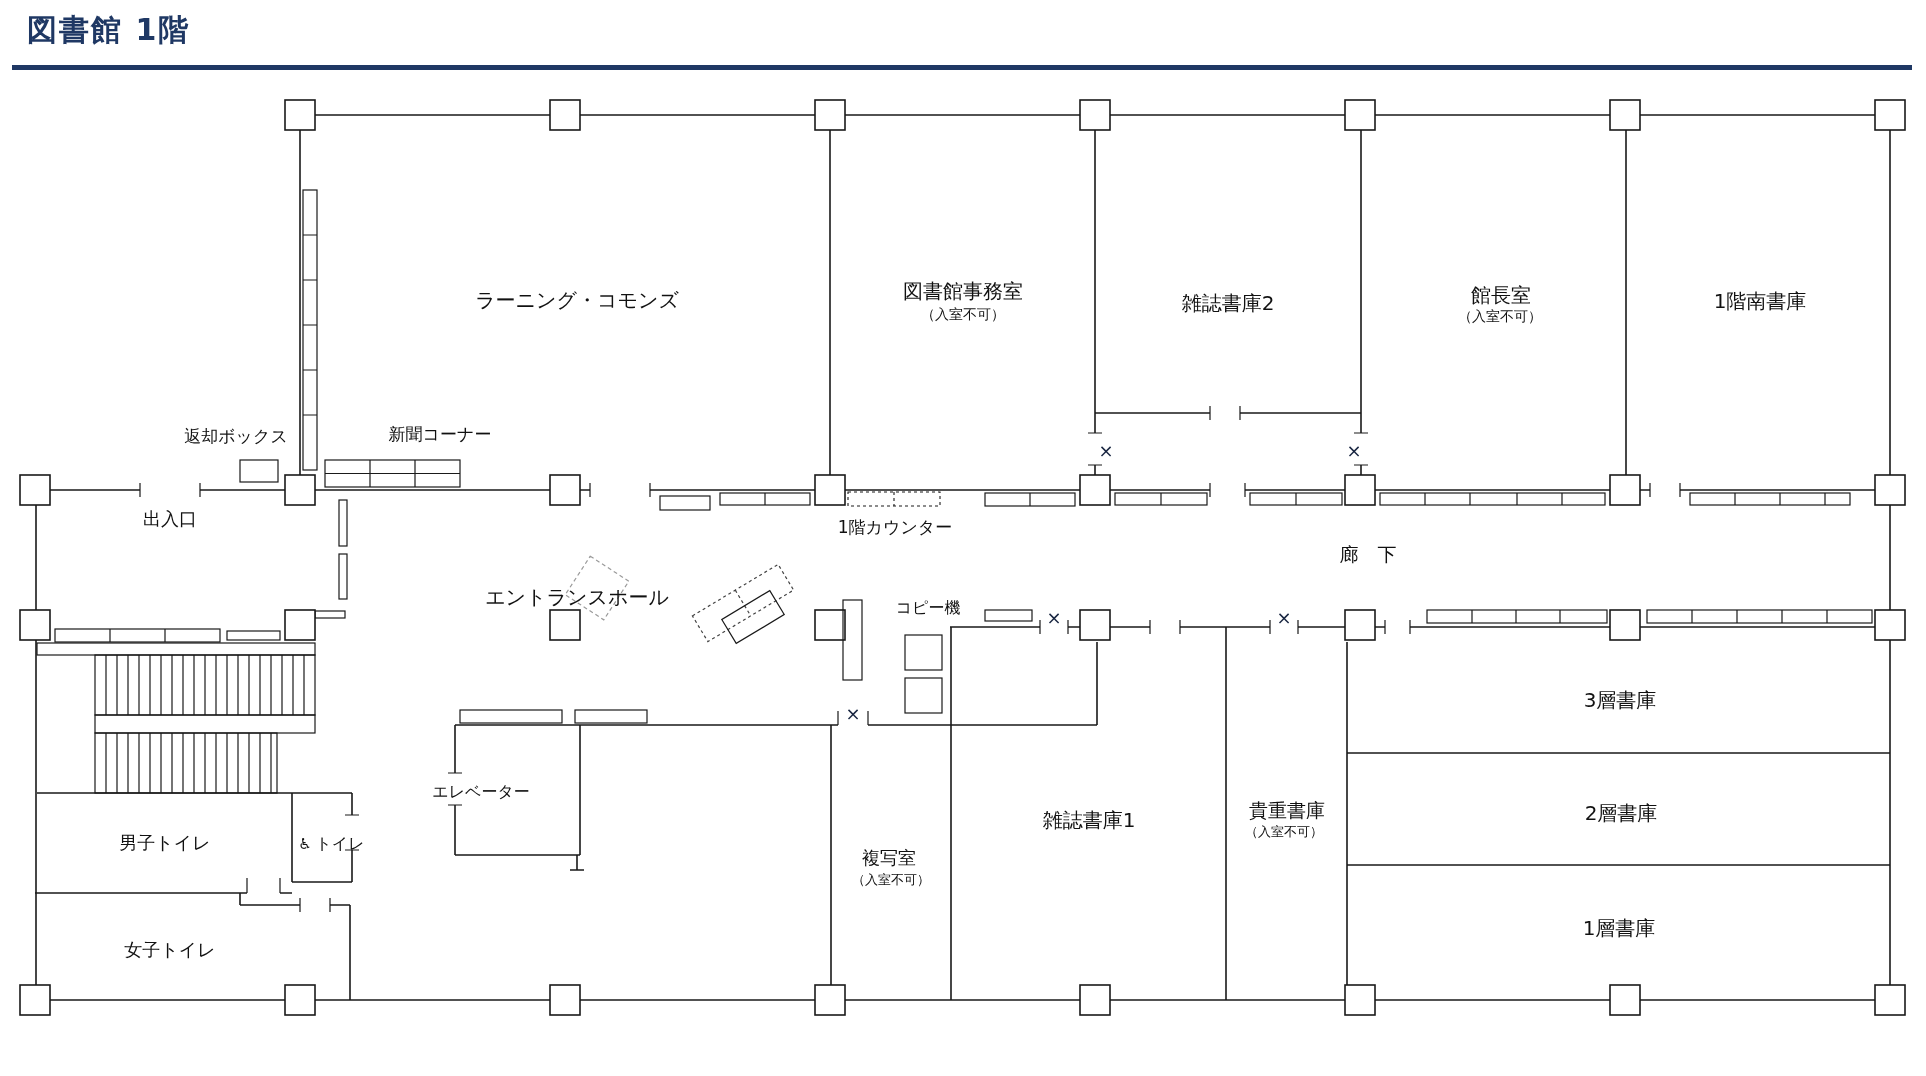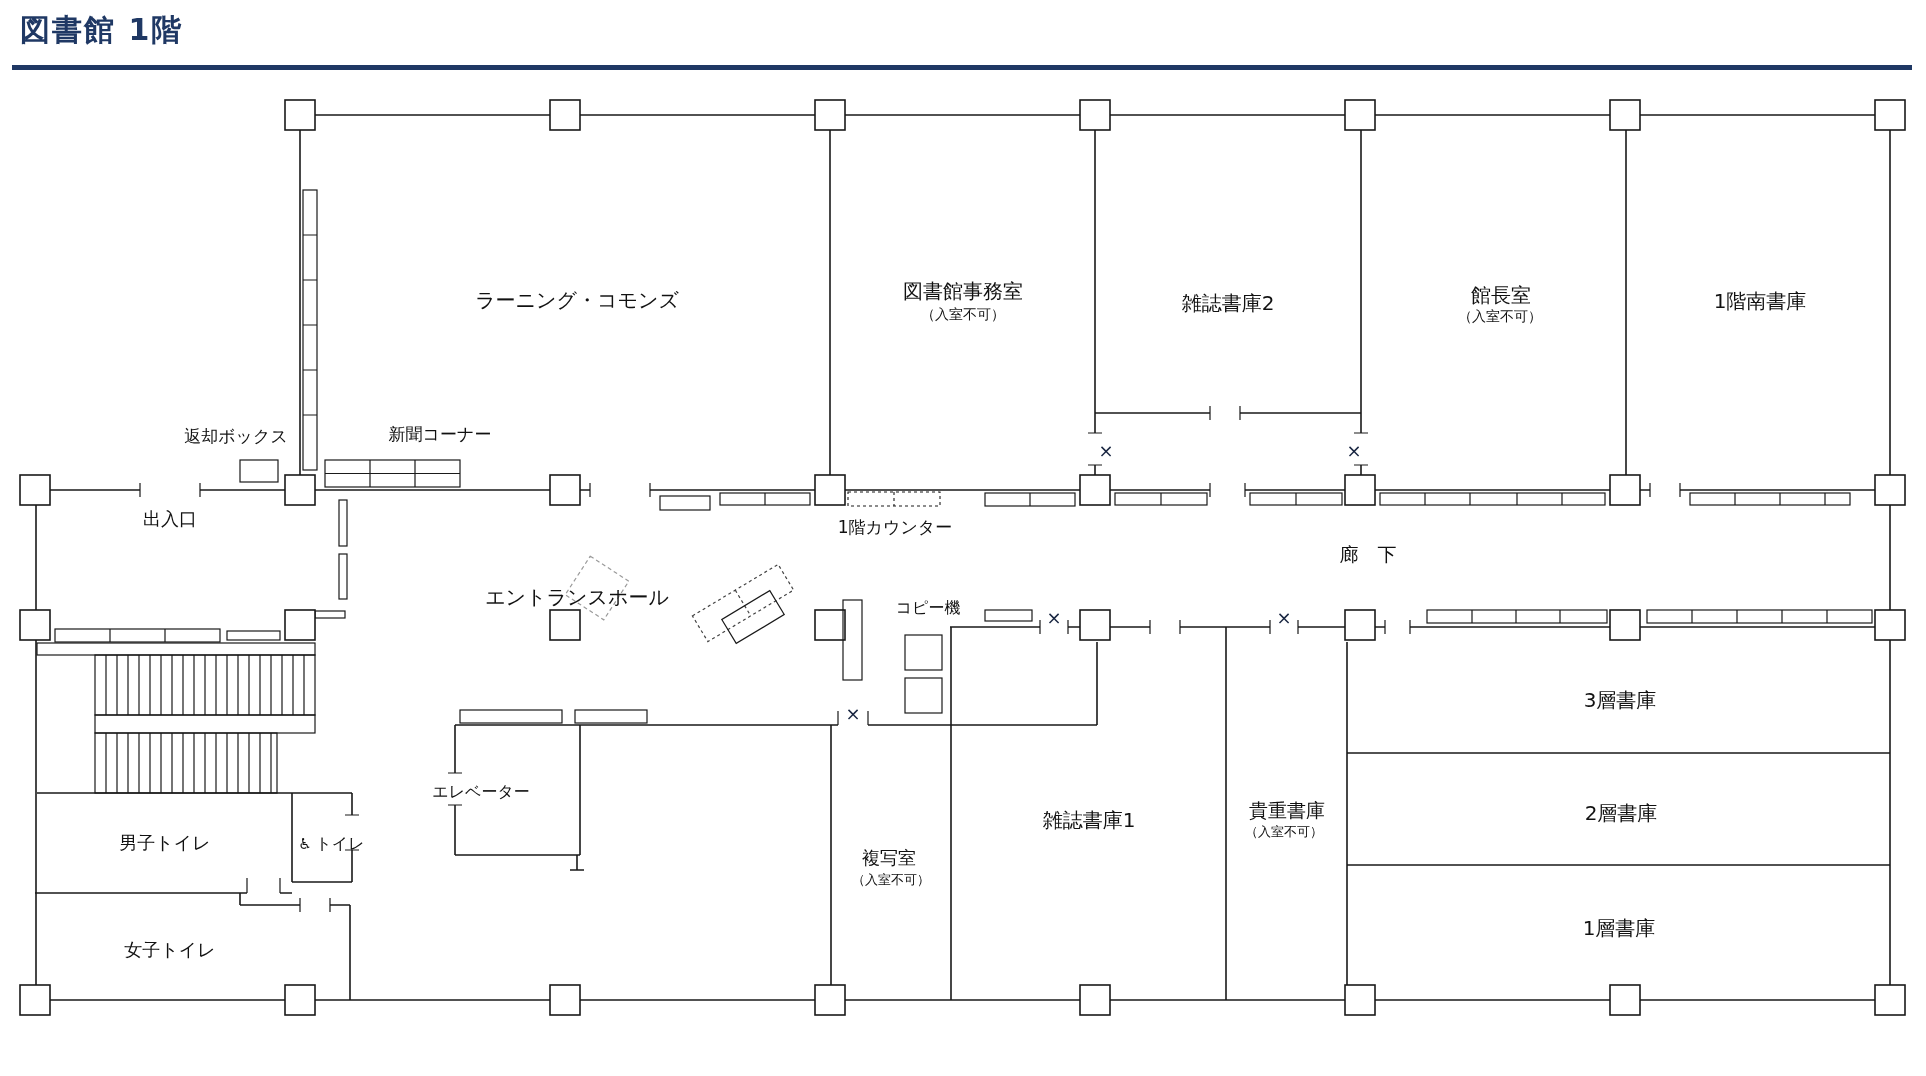--- a/index.html
+++ b/index.html
@@ -1,19 +1,19 @@
 <!DOCTYPE html>
 <html><head>
 <meta charset="utf-8">
 <style>
   html,body{margin:0;padding:0;background:#fff;}
   body{width:1926px;height:1076px;position:relative;font-family:"DejaVu Sans","Liberation Sans",sans-serif;}
   #plan{position:absolute;left:0;top:0;}
   .hdr{position:absolute;left:12px;top:10px;width:1900px;border-bottom:5px solid #1f3864;padding-bottom:14px;z-index:5;}
-  .hdr h1{margin:0 0 0 8px;font-size:30px;font-weight:bold;color:#1f3864;letter-spacing:2px;}
+  .hdr h1{margin:0 0 0 15px;font-size:30px;font-weight:bold;color:#1f3864;letter-spacing:2px;}
   svg text{font-family:"DejaVu Sans","Liberation Sans",sans-serif;fill:#111;}
   .wall{stroke:#1a1a1a;stroke-width:1.6;fill:none;}
   .thin{stroke:#1a1a1a;stroke-width:1.2;fill:none;}
   .shelf{stroke:#1a1a1a;stroke-width:1.2;fill:#fff;}
   .dotted{stroke:#1a1a1a;stroke-width:1.1;fill:none;stroke-dasharray:3,3;}
   .pillar{fill:#fff;stroke:#1a1a1a;stroke-width:1.6;}
   .lbl{font-size:20px;text-anchor:middle;}
   .lbl-s{font-size:17px;text-anchor:middle;}
   .note{font-size:14px;text-anchor:middle;}
   .xmark{font-size:18px;text-anchor:middle;fill:#16233f;}

